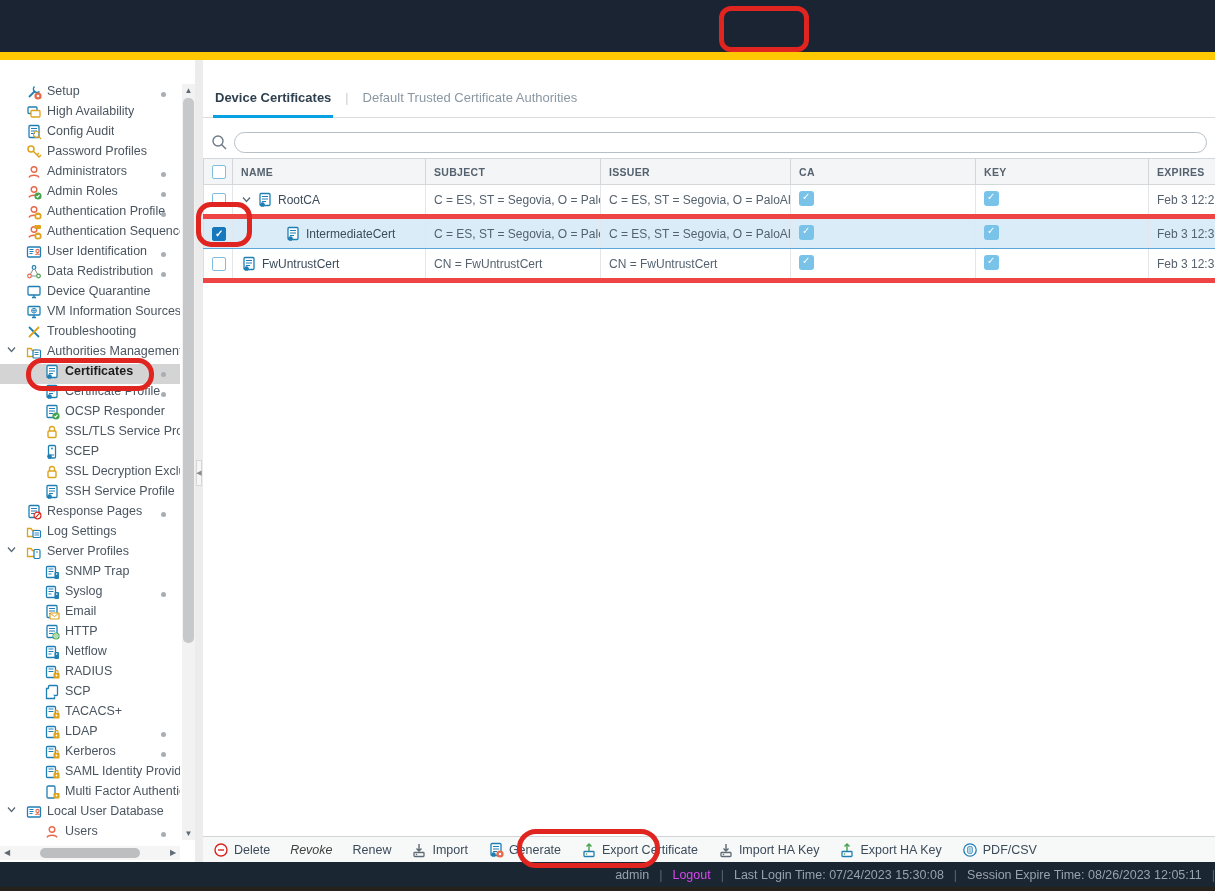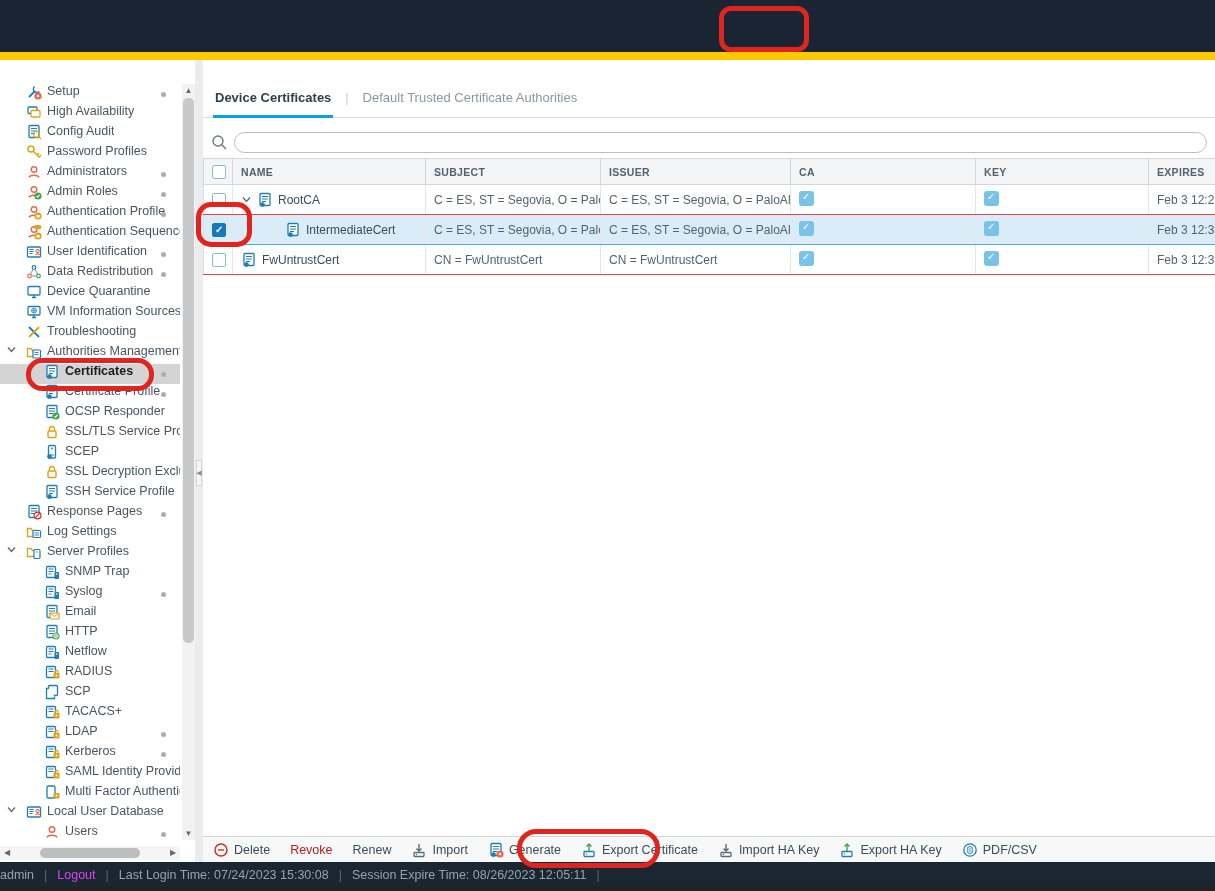--- a/index.html
+++ b/index.html
@@ -44,40 +44,40 @@
   .mtab.active { color:#2e3f4e; font-weight:bold; }
   .mtab.active .underline { position:absolute; left:-2px; bottom:-13px; width:calc(100% + 4px); height:3px; background:#08a2e2; }
   .mtab.inactive { color:#8a97a2; }
   .tab-sep { color:#c9cdd1; margin:0 14px; }
   .search-row { position:absolute; left:8px; top:70px; width:996px; height:24px; display:flex; align-items:center; }
   .search-input { flex:1; height:21px; border:1px solid #b7bfc6; border-radius:11px; margin-left:6px; padding:0 10px; font-size:12px; color:#45535f; outline:none; background:#fff; }
 
   
   .tbl { position:absolute; left:0; top:98px; width:1012px; border-collapse:collapse; table-layout:fixed; }
   .tbl th { height:26px; background:#f4f5f6; border:1px solid #d3d7da; border-right:1px solid #d3d7da; font-size:10.5px; color:#54626f; text-align:left; padding:0 8px; letter-spacing:0.3px; }
-  .tbl td { height:29px; border-bottom:1px solid #ef4444; border-right:1px solid #e4e7e9; padding:0 8px; font-size:12px; color:#54626f; overflow:hidden; white-space:nowrap; }
+  .tbl td { height:29px; border-bottom:5px solid #ef4444; border-right:1px solid #e4e7e9; padding:0 8px; font-size:12px; color:#54626f; overflow:hidden; white-space:nowrap; }
   .tbl td:first-child { border-left:1px solid #dcdfe2; }
   .tbl tr.selected td { background:#d9ecf8; border-top:1px solid #14532d; border-bottom:1px solid #59a8d8; }
   .cb { width:14px; height:14px; border:1.5px solid #7fbede; border-radius:2px; background:#fff; display:inline-block; vertical-align:middle; cursor:pointer; }
   .cb.checked { background:#1878be; border-color:#1878be; position:relative; }
   .cb.checked::after { content:"\2713"; color:#fff; font-size:10px; position:absolute; left:2px; top:0px; font-weight:bold; }
   .flagchk { width:15px; height:15px; background:#79c2e8; border-radius:3px; display:inline-block; position:relative; }
   .flagchk::after { content:"\2713"; color:#fff; font-size:10px; position:absolute; left:3px; top:0px; }
   .name-cell { display:flex; align-items:center; height:29px; }
   .row-chev { width:16px; color:#6b7680; flex:none; display:flex; align-items:center; cursor:pointer; }
   .cert-name { color:#3c4b5a; }
 
   
   .toolbar { position:absolute; left:0; bottom:0; width:100%; height:26px; border-top:1px solid #d2d5d7; background:#f7f8f8; display:flex; align-items:center; padding-left:10px; gap:20px; }
   .tbtn { display:flex; align-items:center; gap:5px; color:#3c4b5a; font-size:12.5px; cursor:pointer; white-space:nowrap; }
-  .tbtn.disabled { color:#b91c1c; cursor:default; }
+  .tbtn.disabled { color:#404040; cursor:default;font-style:italic; }
   .tbtn svg { flex:none; }
 
   
-  .statusbar { position:absolute; left:0; top:862px; width:1215px; height:25px; background:#1b2633; color:#97a2ad; font-size:12.5px; display:flex; align-items:center; gap:10px; }
+  .statusbar { position:absolute; left:0; top:862px; width:1215px; height:25px; background:#1b2633; color:#97a2ad; font-size:12.5px; display:flex; align-items:center; gap:10px;justify-content:flex-end; }
   .statusbar .sep { color:#5a6573; }
   .statusbar .logout { color:#d946ef; cursor:pointer; }
   .bottom-strip { position:absolute; left:0; top:887px; width:1215px; height:4px; background:#27211b; }
 
   
   .annot { position:absolute; border:5px solid #e0241f; pointer-events:none; z-index:50; }
   .annot-device { left:719px; top:6px; width:90px; height:46px; border-radius:12px; }
   .annot-certs { left:26px; top:358px; width:128px; height:33px; border-radius:16px; }
   .annot-checkbox { left:196px; top:202px; width:56px; height:45px; border-radius:15px; }
   .annot-export { left:517px; top:829px; width:143px; height:39px; border-radius:19px; }

